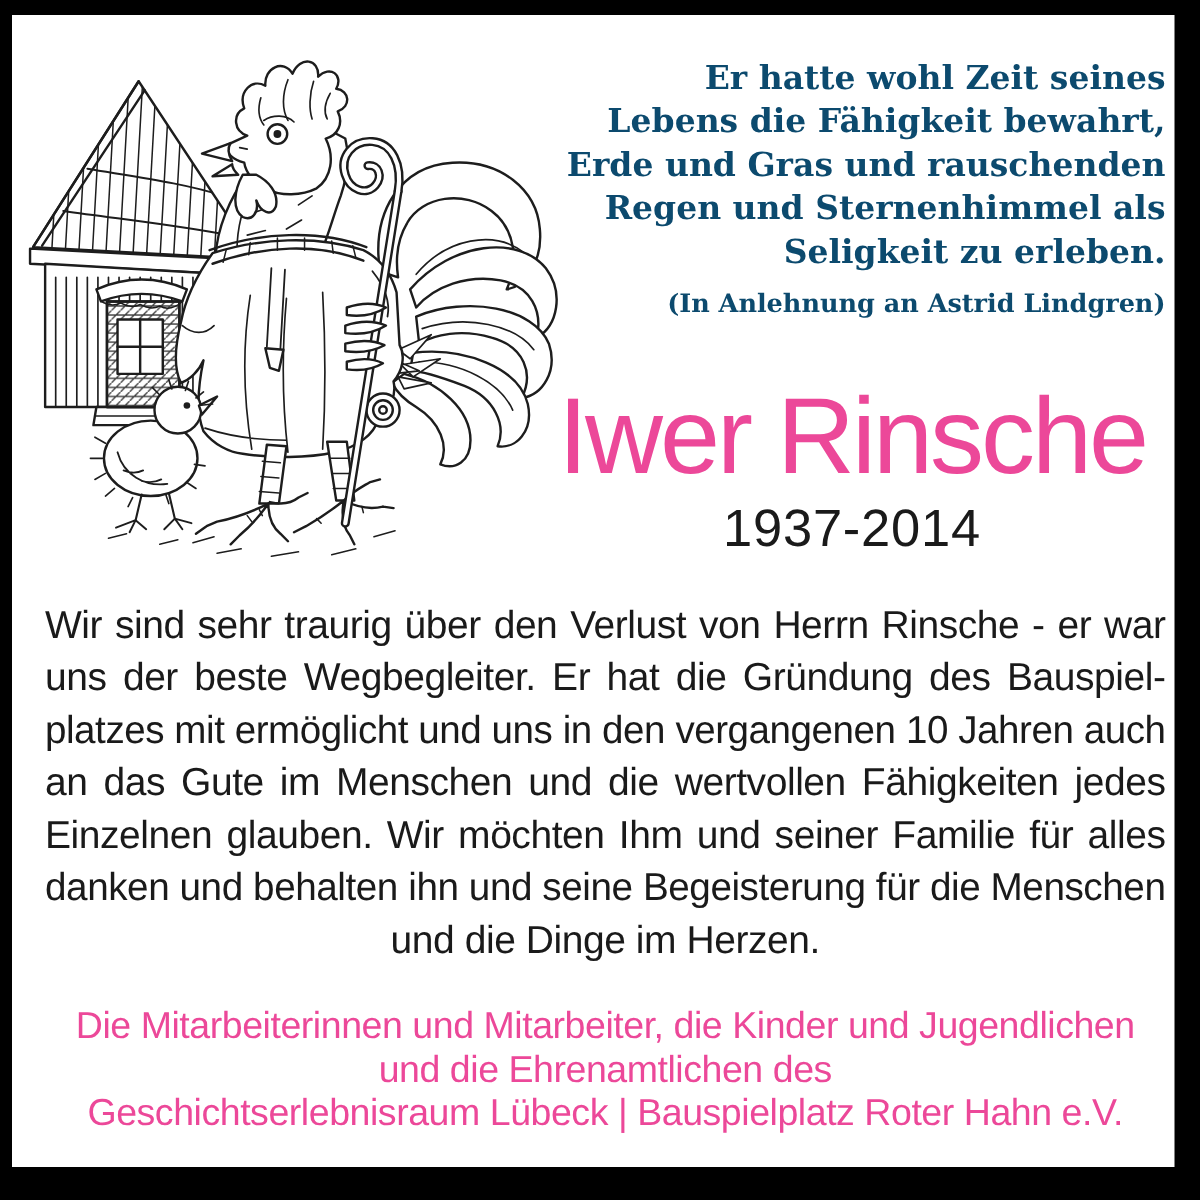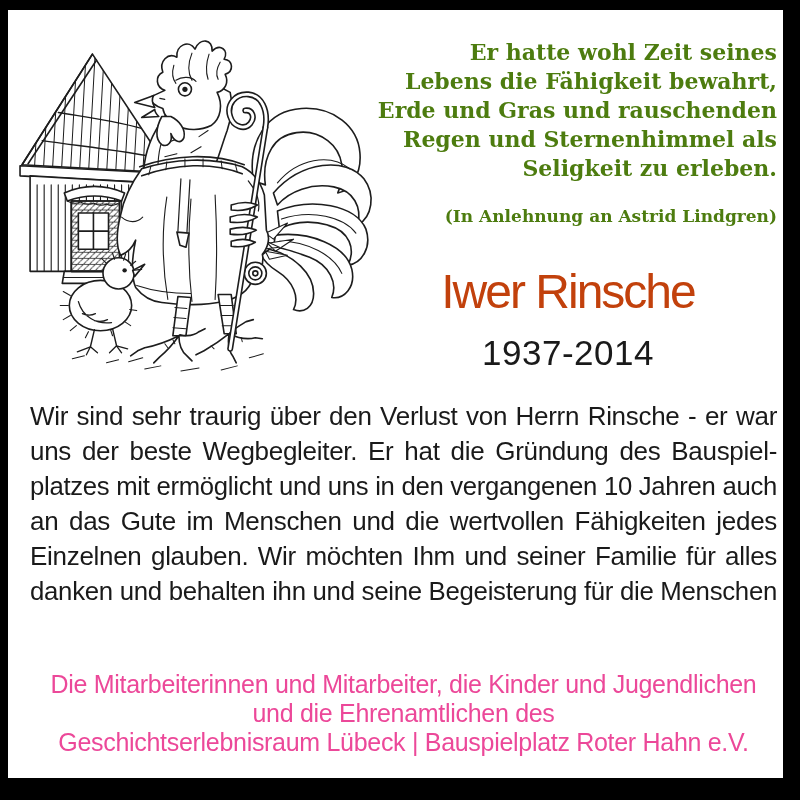--- a/index.html
+++ b/index.html
@@ -1,27 +1,27 @@
 <!DOCTYPE html>
 <html><head>
 <meta charset="utf-8">
 <style>
   html,body{margin:0;padding:0;width:800px;height:800px;overflow:hidden;background:#000;}
   .frame{position:relative;width:800px;height:800px;background:#000;}
   .card{position:absolute;left:8px;top:10px;right:17px;bottom:22px;background:#fff;color:#141414;}
   .illustration{position:absolute;left:6px;top:22px;width:364px;height:350px;}
 
   .quote{position:absolute;top:28px;right:6px;width:440px;text-align:right;
-         font-family:"DejaVu Serif",serif;font-weight:700;font-size:22px;line-height:29px;color:#4d7c0f;}
+         font-family:"DejaVu Serif",serif;font-weight:700;font-size:22px;line-height:29px;color:#0c4a6e;}
   .qline{white-space:nowrap;}
-  .attribution{font-size:17px;line-height:26px;margin-top:20px;white-space:nowrap;}
+  .attribution{font-size:17px;line-height:26px;margin-top:7px;white-space:nowrap;}
 
   .namebox{position:absolute;top:242px;left:348px;width:424px;text-align:center;}
-  .name{font-family:"Liberation Sans",sans-serif;font-weight:400;font-size:48px;line-height:79px;
-        letter-spacing:-2px;white-space:nowrap;color:#c2410c;}
+  .name{font-family:"Liberation Sans",sans-serif;font-weight:400;font-size:72px;line-height:79px;
+        letter-spacing:-2px;white-space:nowrap;color:#ec4899;}
   .years{font-family:"Liberation Sans",sans-serif;font-weight:400;font-size:35px;line-height:40px;
          margin-top:2px;letter-spacing:0.5px;color:#1a1a1a;}
 
   .bodytext{position:absolute;left:22px;top:389px;width:747px;}
   .bline{height:35px;line-height:35px;font-family:"Liberation Sans",sans-serif;font-size:26px;
          letter-spacing:-0.3px;color:#1a1a1a;}
   .line-justify{text-align:left;}
   .line-center{text-align:center;}
   .measure{display:inline-block;white-space:nowrap;}
 
@@ -142,20 +142,21 @@
       <div class="years">1937-2014</div>
     </div>
 
     <div class="bodytext">
       <div class="bline line-justify"><span class="measure" style="word-spacing: 1.61849px;">Wir sind sehr traurig über den Verlust von Herrn Rinsche - er war</span></div>
       <div class="bline line-justify"><span class="measure" style="word-spacing: 3.98611px;">uns der beste Wegbegleiter. Er hat die Gründung des Bauspiel-</span></div>
       <div class="bline line-justify"><span class="measure" style="transform-origin: 0px 50%; transform: scaleX(0.988708);">platzes mit ermöglicht und uns in den vergangenen 10 Jahren auch</span></div>
       <div class="bline line-justify"><span class="measure" style="word-spacing: 3.74132px;">an das Gute im Menschen und die wertvollen Fähigkeiten jedes</span></div>
       <div class="bline line-justify"><span class="measure" style="word-spacing: 2.56597px;">Einzelnen glauben. Wir möchten Ihm und seiner Familie für alles</span></div>
       <div class="bline line-justify"><span class="measure" style="transform-origin: 0px 50%; transform: scaleX(0.992011);">danken und behalten ihn und seine Begeisterung für die Menschen</span></div>
+      <div class="bline line-center"><span class="measure">und die Dinge im Herzen.</span></div>
     </div>
 
     <div class="footer">
       <div class="fline line-center"><span class="measure">Die Mitarbeiterinnen und Mitarbeiter, die Kinder und Jugendlichen</span></div>
       <div class="fline line-center"><span class="measure">und die Ehrenamtlichen des</span></div>
       <div class="fline line-center"><span class="measure">Geschichtserlebnisraum Lübeck | Bauspielplatz Roter Hahn e.V.</span></div>
     </div>
 
   </div>
 </div>

